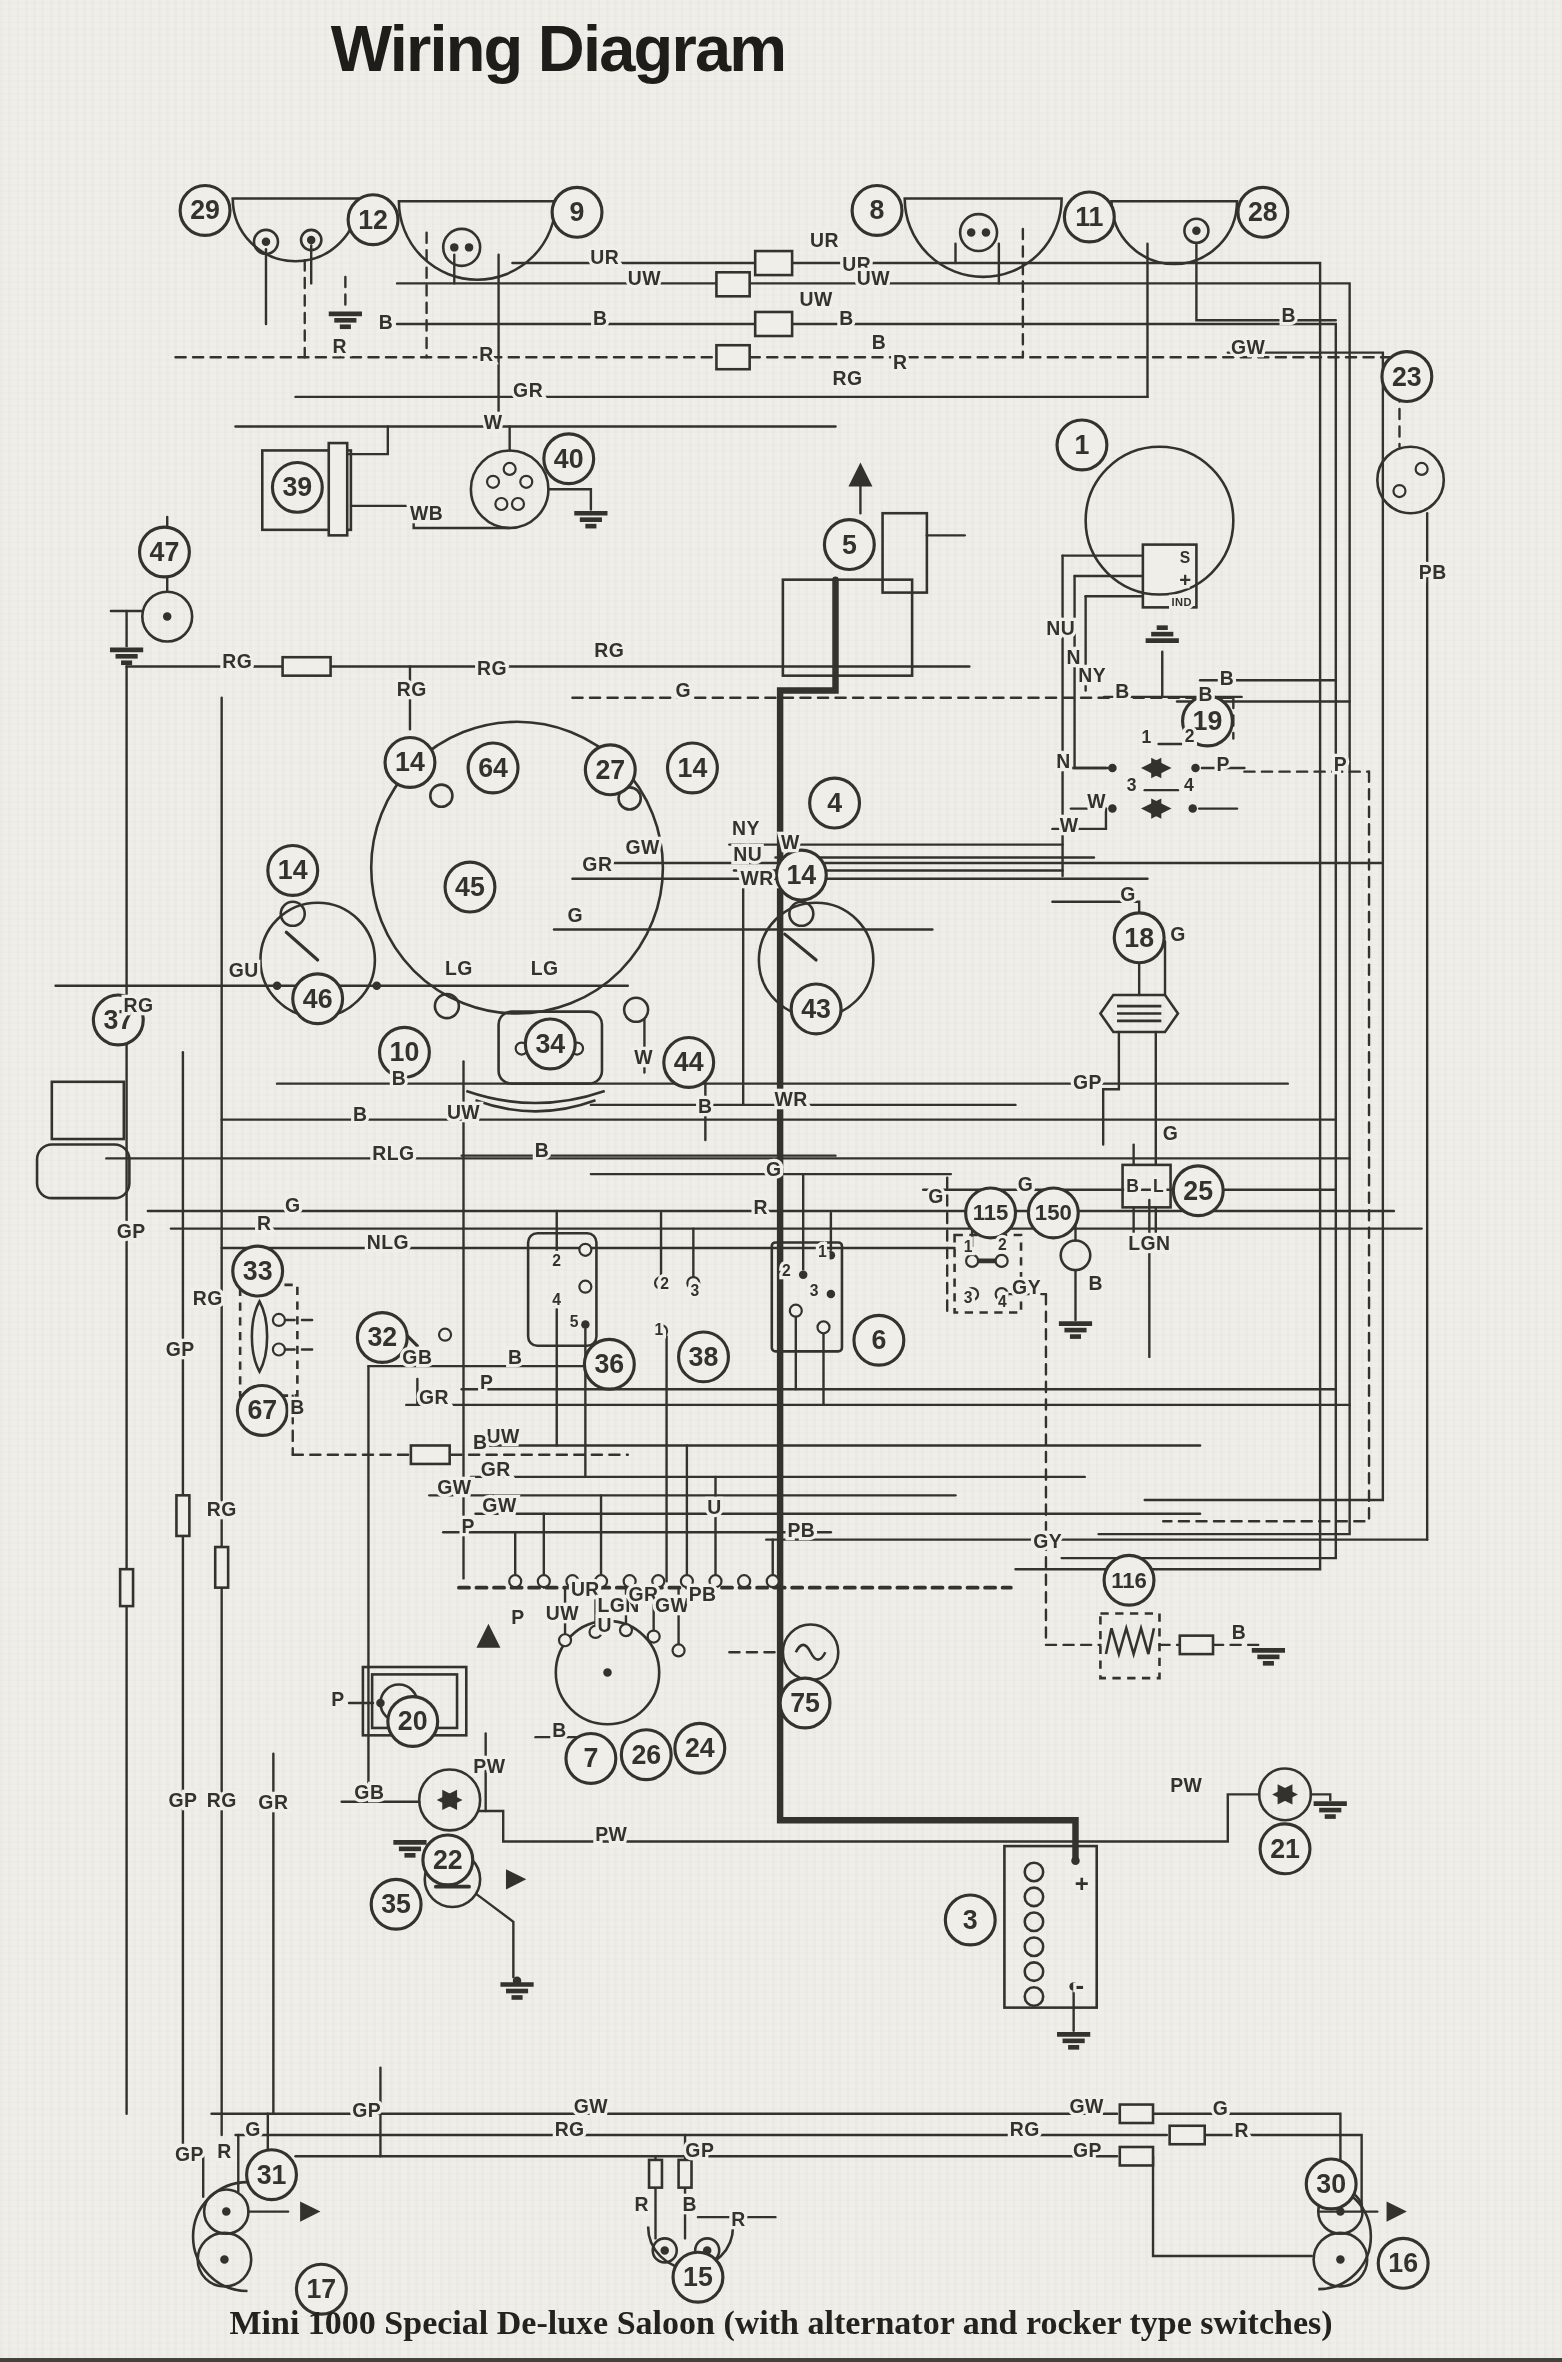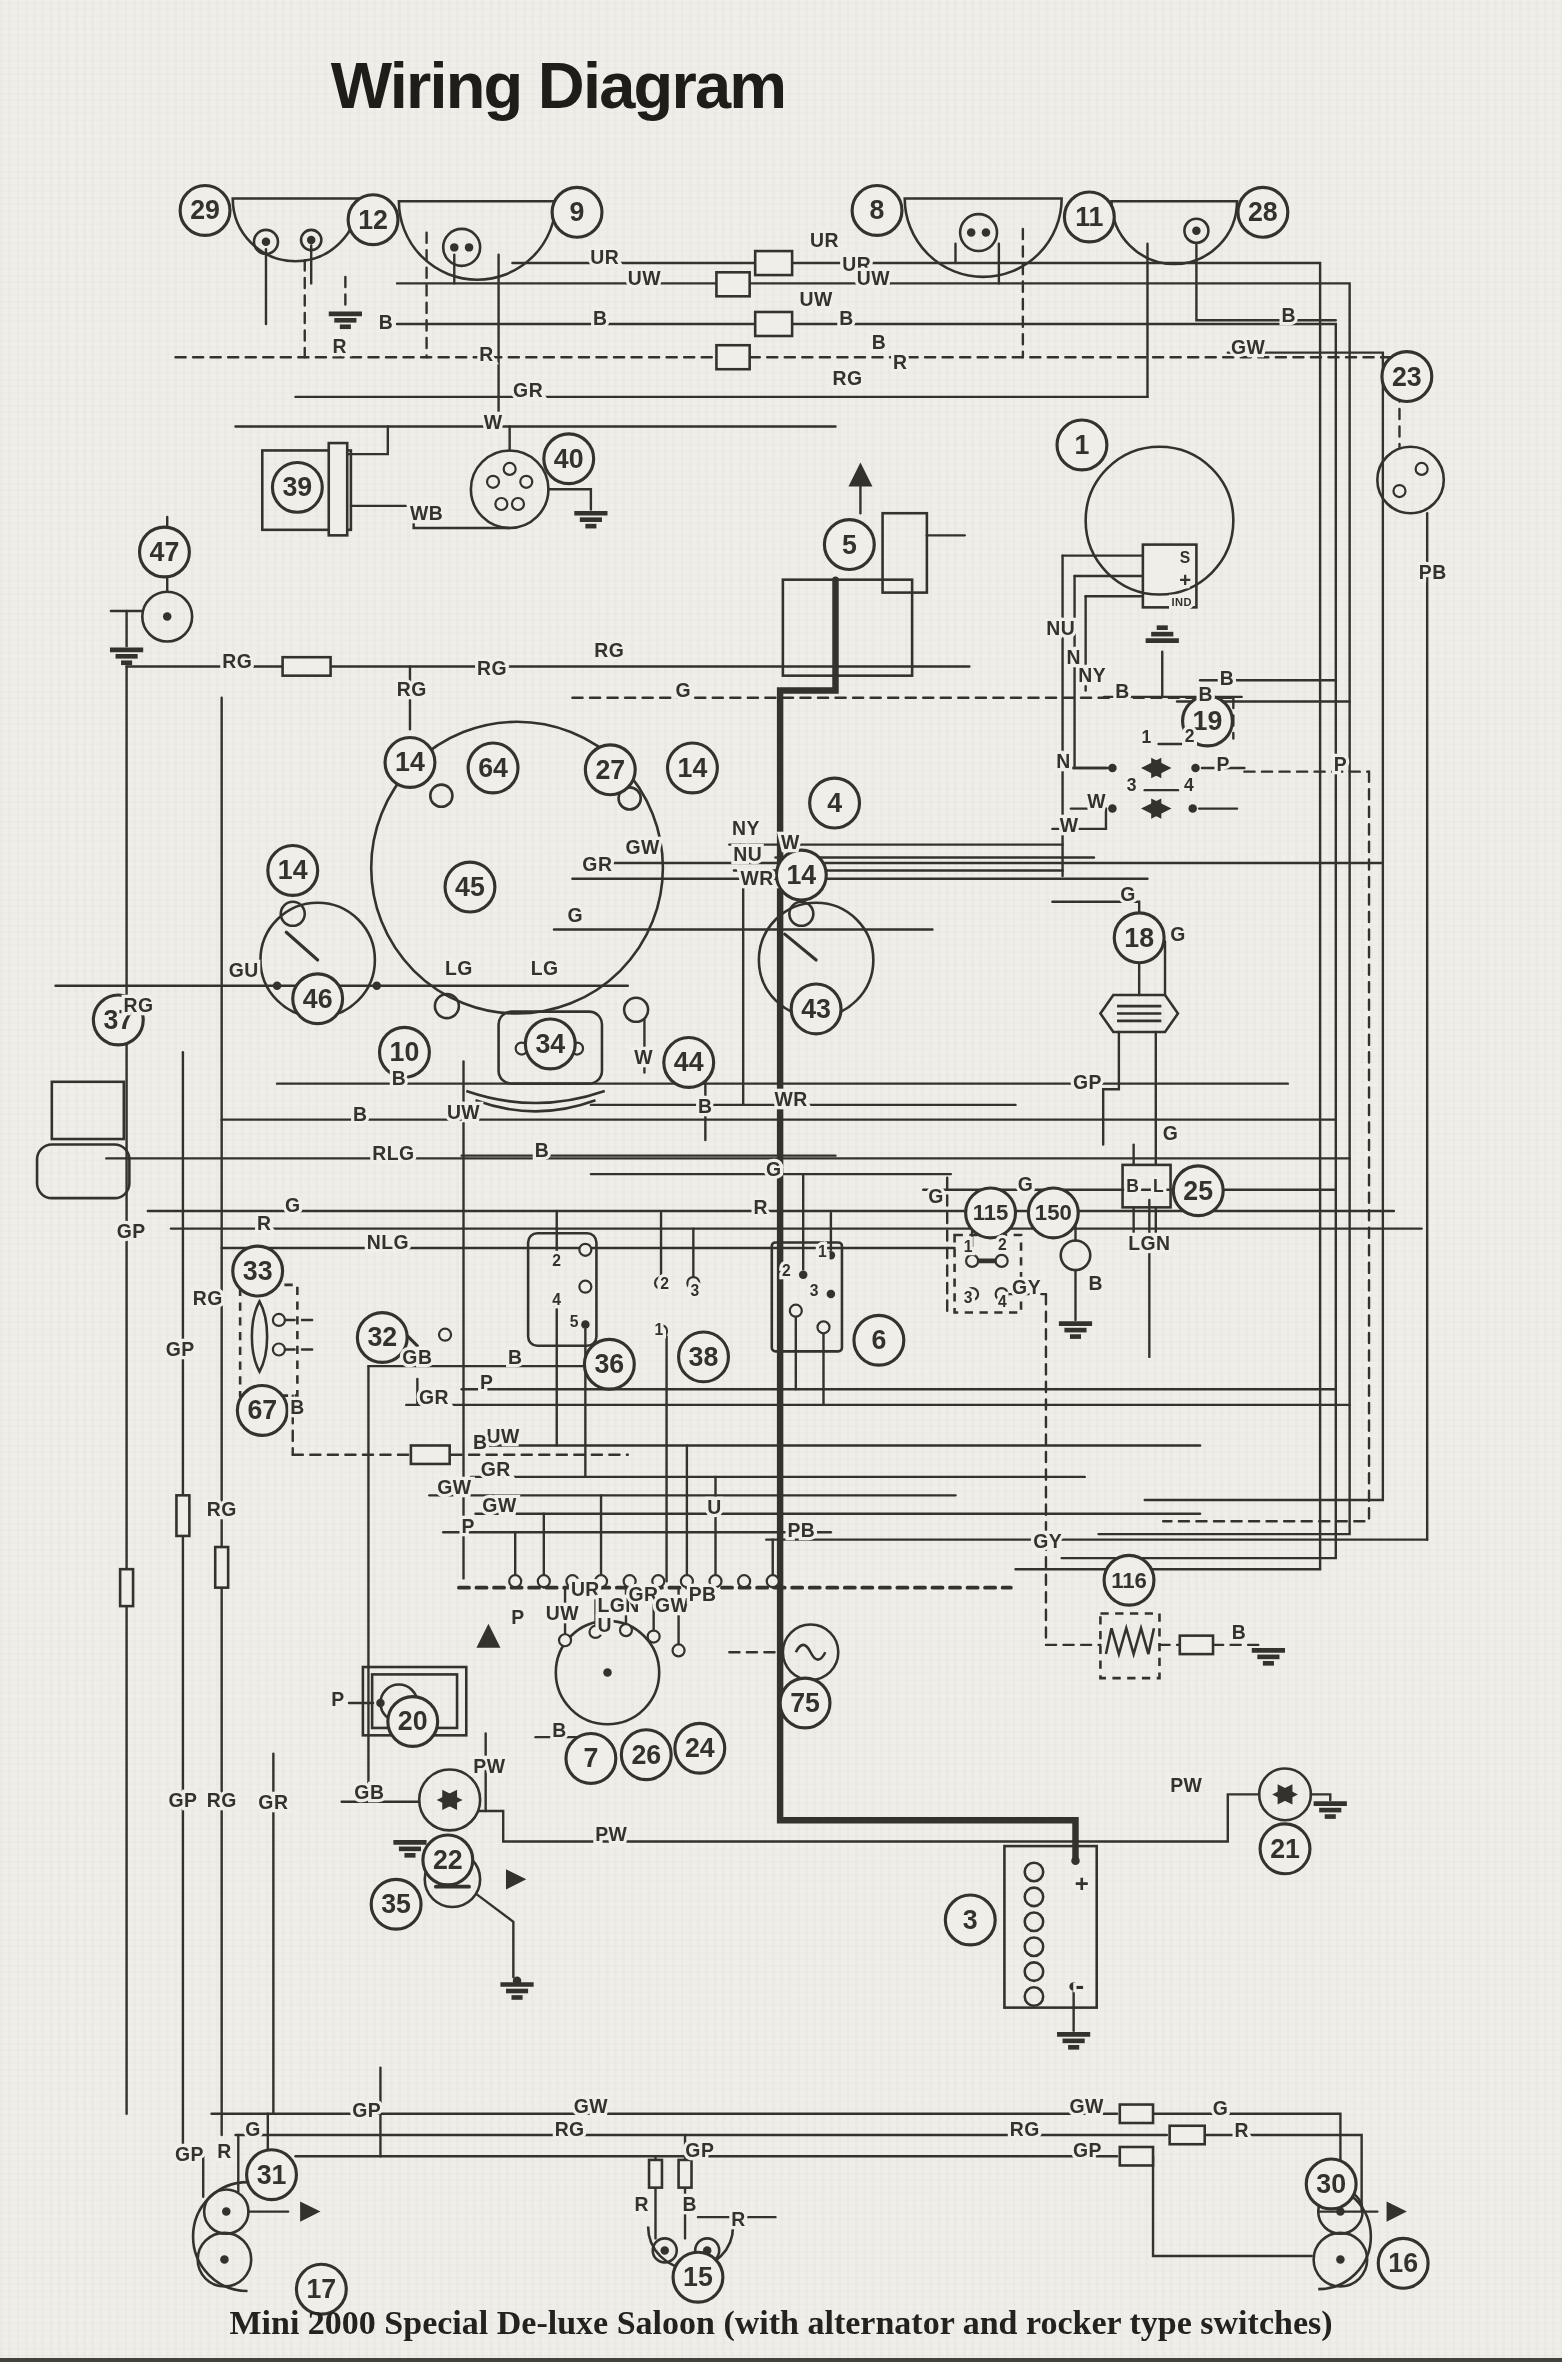--- a/index.html
+++ b/index.html
@@ -11,21 +11,21 @@
   }
   .sheet{position:absolute;inset:0;}
   .sheet::before{
     content:"";position:absolute;inset:0;pointer-events:none;opacity:.55;
     background:
       repeating-linear-gradient(90deg, rgba(120,118,110,.05) 0 2.8px, rgba(255,255,255,0) 2.8px 8.3px),
       repeating-linear-gradient(0deg, rgba(120,118,110,.04) 0 1.8px, rgba(255,255,255,0) 1.8px 6.5px);
   }
   .title{
     position:absolute;top:11px;left:558px;transform:translateX(-50%);
-    font-size:65px;font-weight:bold;letter-spacing:-1.8px;color:#1e1d1a;white-space:nowrap;margin-top:37px;
+    font-size:65px;font-weight:bold;letter-spacing:-1.8px;color:#1e1d1a;white-space:nowrap;
   }
   .caption{
     position:absolute;top:2304px;left:781px;transform:translateX(-50%);
     font-family:"Liberation Serif", serif;font-weight:bold;font-size:34px;color:#23221f;white-space:nowrap;
   }
   .bottom-edge{position:absolute;left:0;right:0;bottom:0;height:4.6px;background:#43423d;}
   svg text{font-family:"Liberation Sans", sans-serif;}
 </style>
 </head>
 <body>
@@ -641,16 +641,16 @@
       <text x="758" y="2329" text-anchor="middle" dominant-baseline="central" font-size="21" font-weight="bold" fill="#33322d" stroke="#efeee8" stroke-width="7" paint-order="stroke" letter-spacing="0.5px">GP</text>
       <text x="1178" y="2329" text-anchor="middle" dominant-baseline="central" font-size="21" font-weight="bold" fill="#33322d" stroke="#efeee8" stroke-width="7" paint-order="stroke" letter-spacing="0.5px">GP</text>
       <text x="397" y="2286" text-anchor="middle" dominant-baseline="central" font-size="21" font-weight="bold" fill="#33322d" stroke="#efeee8" stroke-width="7" paint-order="stroke" letter-spacing="0.5px">GP</text>
       <text x="274" y="2306" text-anchor="middle" dominant-baseline="central" font-size="21" font-weight="bold" fill="#33322d" stroke="#efeee8" stroke-width="7" paint-order="stroke" letter-spacing="0.5px">G</text>
       <text x="243" y="2330" text-anchor="middle" dominant-baseline="central" font-size="21" font-weight="bold" fill="#33322d" stroke="#efeee8" stroke-width="7" paint-order="stroke" letter-spacing="0.5px">R</text>
       <text x="205" y="2334" text-anchor="middle" dominant-baseline="central" font-size="21" font-weight="bold" fill="#33322d" stroke="#efeee8" stroke-width="7" paint-order="stroke" letter-spacing="0.5px">GP</text>
       <text x="695" y="2388" text-anchor="middle" dominant-baseline="central" font-size="21" font-weight="bold" fill="#33322d" stroke="#efeee8" stroke-width="7" paint-order="stroke" letter-spacing="0.5px">R</text>
       <text x="747" y="2388" text-anchor="middle" dominant-baseline="central" font-size="21" font-weight="bold" fill="#33322d" stroke="#efeee8" stroke-width="7" paint-order="stroke" letter-spacing="0.5px">B</text>
       <text x="800" y="2404" text-anchor="middle" dominant-baseline="central" font-size="21" font-weight="bold" fill="#33322d" stroke="#efeee8" stroke-width="7" paint-order="stroke" letter-spacing="0.5px">R</text>
     </svg>
-  <div class="caption">Mini 2000 Special De-luxe Saloon (with alternator and rocker type switches)</div>
+  <div class="caption">Mini 1000 Special De-luxe Saloon (with alternator and rocker type switches)</div>
   <div class="bottom-edge"></div>
 </div>
 
 
 </body></html>

